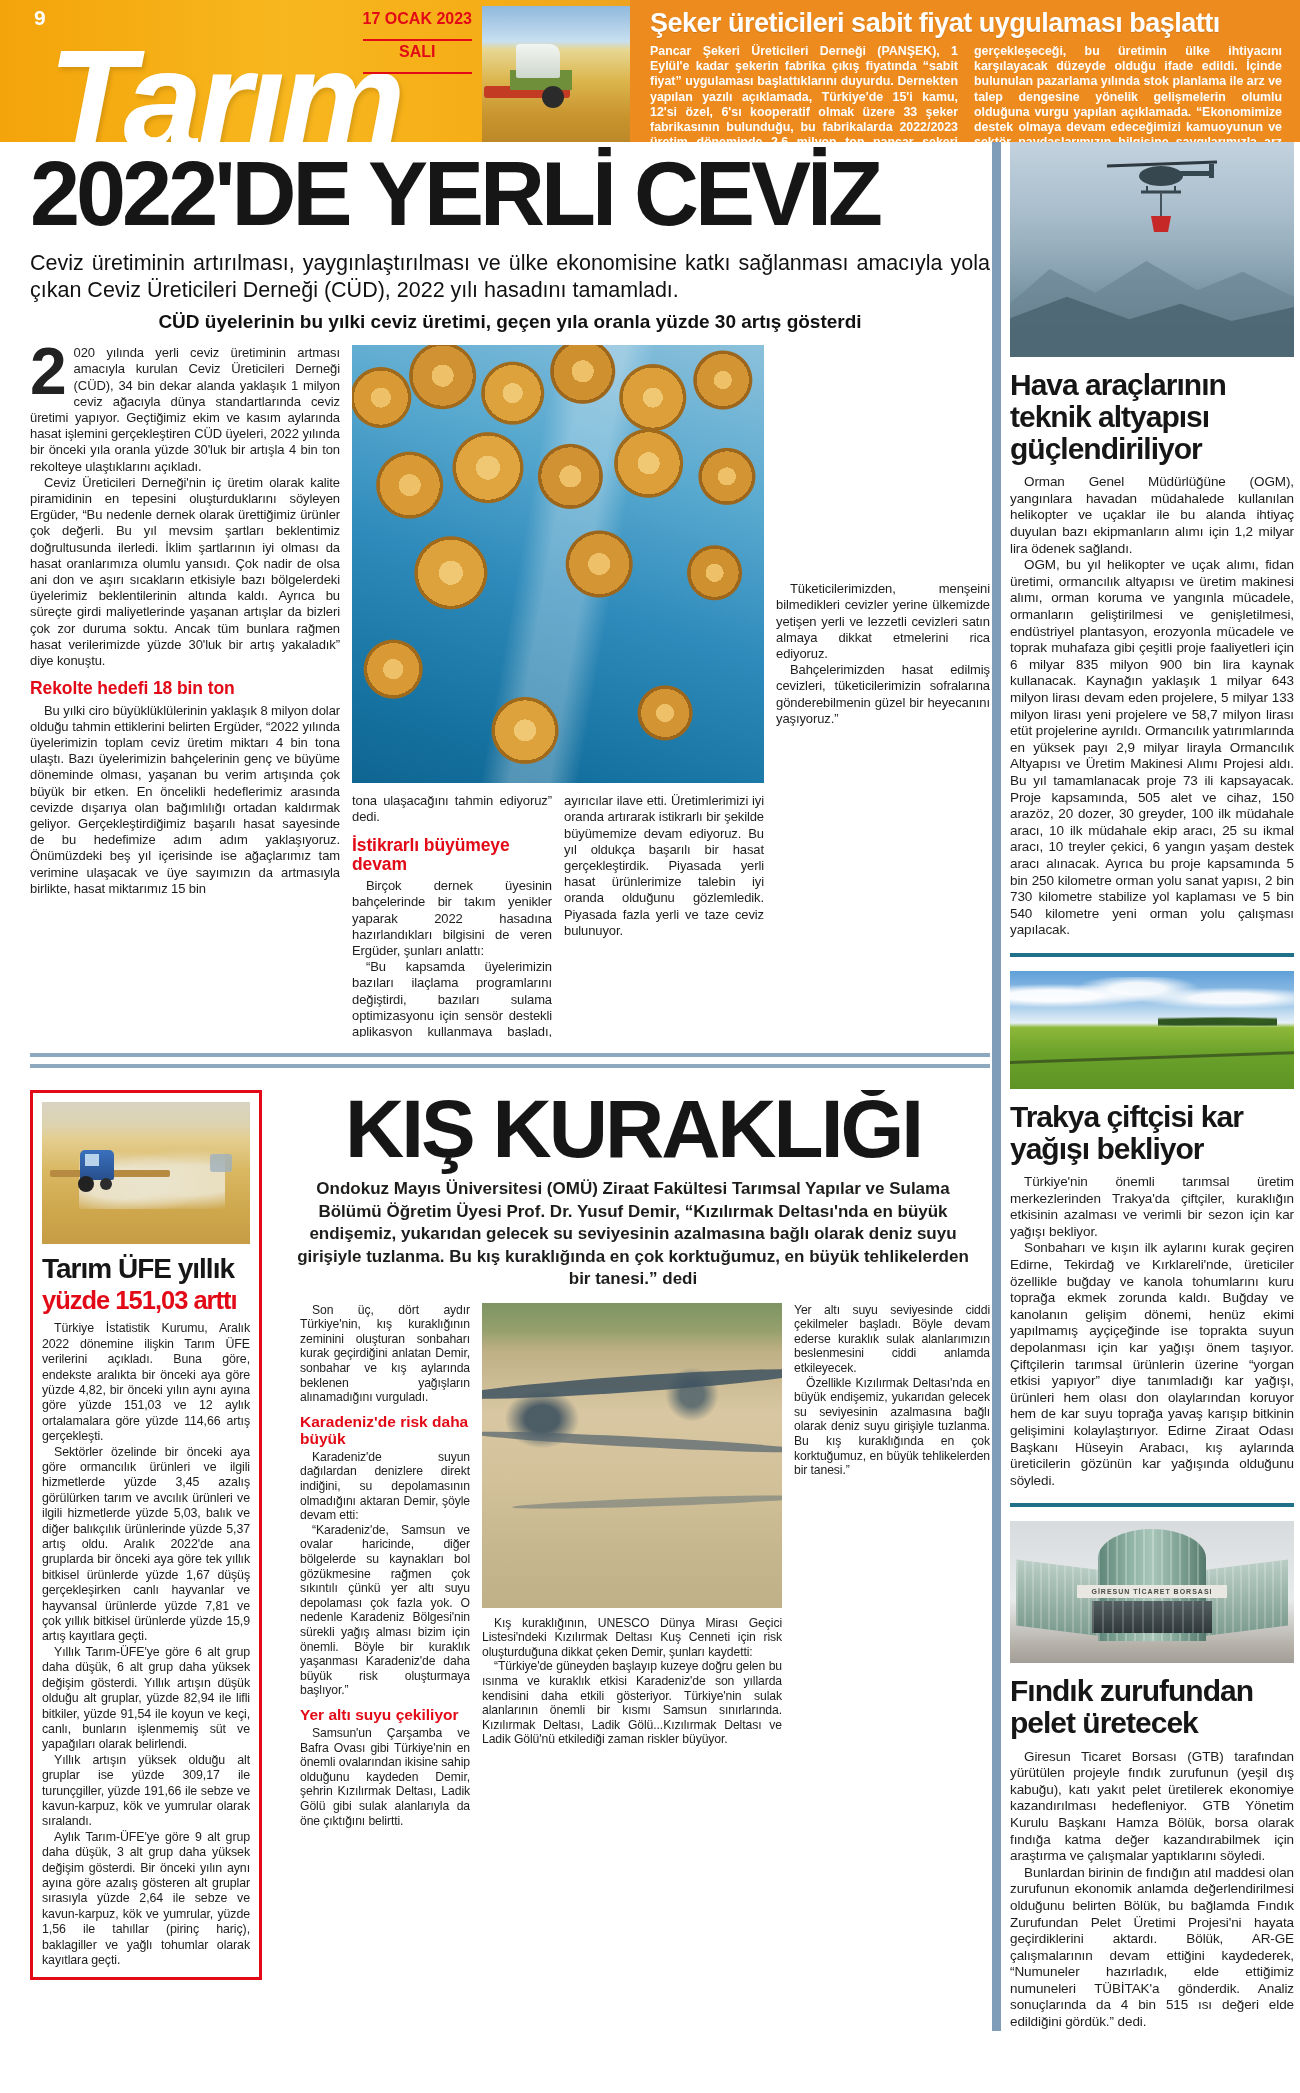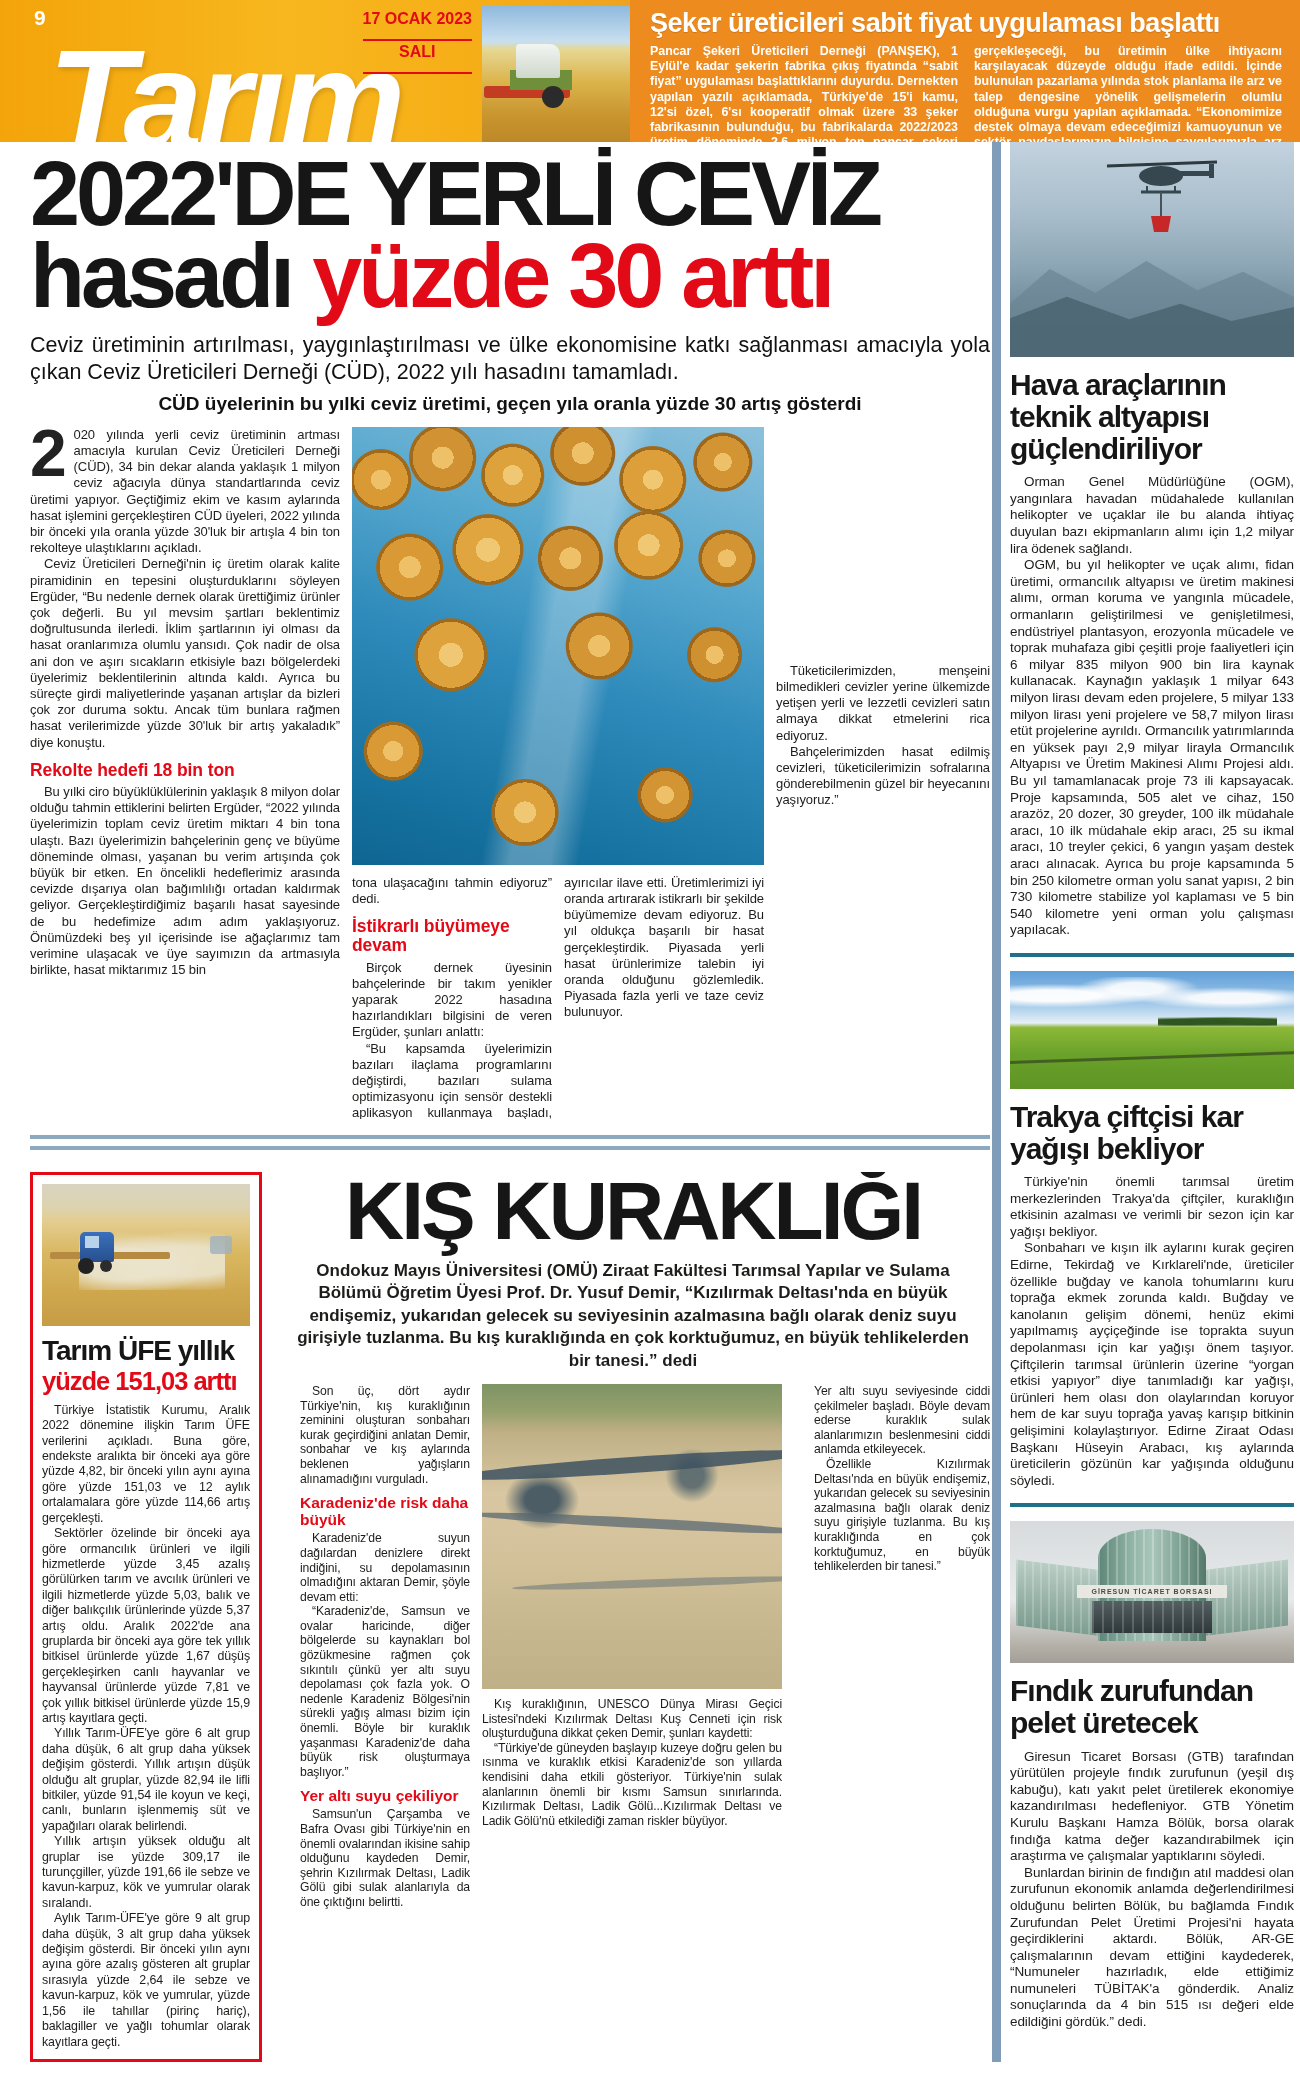--- a/index.html
+++ b/index.html
@@ -94,21 +94,21 @@
   .ufe-h-red { font-size:25.5px; font-weight:800; letter-spacing:-1px; color:#e30a17; line-height:1.05; margin:3px 0 8px; }
   .ufe-box p { font-size:12.4px; line-height:15.4px; text-align:justify; text-indent:12px; letter-spacing:-0.1px; }
 
   .drought { flex:1; overflow:hidden; }
   .dr-h-black { font-size:82px; line-height:.95; font-weight:800; letter-spacing:-3px; color:#161616; text-align:center; white-space:nowrap; }
   .dr-h-red { font-size:74px; line-height:.95; font-weight:800; letter-spacing:-3px; color:#e30a17; text-align:center; white-space:nowrap; margin-top:-2px; }
   .dr-standfirst { font-size:17px; line-height:22.5px; font-weight:bold; text-align:center; margin:10px 8px 12px; }
   .d-cols { display:flex; gap:12px; height:600px; overflow:hidden; }
   .dcolA { width:170px; flex:none;margin-left:24px; }
   .dcolB { width:300px; flex:none; }
-  .dcolC { flex:1;margin-left:20px; }
+  .dcolC { flex:1; }
   .d-cols p { font-size:12.2px; line-height:14.6px; text-align:justify; letter-spacing:-0.1px; }
   .d-cols p.ind { text-indent:12px; }
   .d-cols .red-sub { font-size:15.5px !important; margin:8px 0 3px; }
   .delta-photo { position:relative; width:100%; height:305px; margin-bottom:8px; overflow:hidden;
     background:
       radial-gradient(ellipse at 20% 38%, rgba(62,82,96,.9) 0 5%, rgba(62,82,96,0) 11%),
       radial-gradient(ellipse at 70% 30%, rgba(70,92,104,.8) 0 4%, rgba(70,92,104,0) 9%),
       linear-gradient(180deg,#7e9464 0%,#95a06d 9%,#c0b086 16%,#d8c7a2 36%,#d2c199 58%,#c7b78f 80%,#bfb088 100%); }
   .delta-ch1 { position:absolute; left:-10%; top:24%; width:120%; height:16px; background:#3e5260; border-radius:50%; transform:rotate(-4deg); opacity:.85; }
   .delta-ch2 { position:absolute; left:-5%; top:44%; width:115%; height:10px; background:#51636e; border-radius:50%; transform:rotate(3deg); opacity:.7; }
@@ -182,21 +182,20 @@
         <p>Pancar Şekeri Üreticileri Derneği (PANŞEK), 1 Eylül'e kadar şekerin fabrika çıkış fiyatında “sabit fiyat” uygulaması başlattıklarını duyurdu. Dernekten yapılan yazılı açıklamada, Türkiye'de 15'i kamu, 12'si özel, 6'sı kooperatif olmak üzere 33 şeker fabrikasının bulunduğu, bu fabrikalarda 2022/2023 üretim döneminde 2,6 milyon ton pancar şekeri üretiminin</p>
         <p>gerçekleşeceği, bu üretimin ülke ihtiyacını karşılayacak düzeyde olduğu ifade edildi. İçinde bulunulan pazarlama yılında stok planlama ile arz ve talep dengesine yönelik gelişmelerin olumlu olduğuna vurgu yapılan açıklamada. “Ekonomimize destek olmaya devam edeceğimizi kamuoyunun ve sektör paydaşlarımızın bilgisine saygılarımızla arz ederiz” denildi.</p>
       </div>
     </div>
   </header>
 
   <div class="content-row">
 
     <div class="main-col">
       <h1 class="head-black">2022'DE YERLİ CEVİZ</h1>
-      <h1 class="head-mix"><span class="hm-black">hasadı </span><span class="hm-red">yüzde 30 arttı</span></h1>
       <p class="standfirst">Ceviz üretiminin artırılması, yaygınlaştırılması ve ülke ekonomisine katkı sağlanması amacıyla yola çıkan Ceviz Üreticileri Derneği (CÜD), 2022 yılı hasadını tamamladı.</p>
       <p class="deck">CÜD üyelerinin bu yılki ceviz üretimi, geçen yıla oranla yüzde 30 artış gösterdi</p>
 
       <div class="main-body bodytext">
         <div class="mcol1">
           <p><span class="dropcap">2</span><span>020 yılında yerli ceviz üretiminin artması amacıyla kurulan Ceviz Üreticileri Derneği (CÜD), 34 bin dekar alanda yaklaşık 1 milyon ceviz ağacıyla dünya standartlarında ceviz üretimi yapıyor. Geçtiğimiz ekim ve kasım aylarında hasat işlemini gerçekleştiren CÜD üyeleri, 2022 yılında bir önceki yıla oranla yüzde 30'luk bir artışla 4 bin ton rekolteye ulaştıklarını açıkladı.</span></p>
           <p class="ind">Ceviz Üreticileri Derneği'nin iç üretim olarak kalite piramidinin en tepesini oluşturduklarını söyleyen Ergüder, “Bu nedenle dernek olarak ürettiğimiz ürünler çok değerli. Bu yıl mevsim şartları beklentimiz doğrultusunda ilerledi. İklim şartlarının iyi olması da hasat oranlarımıza olumlu yansıdı. Çok nadir de olsa ani don ve aşırı sıcakların etkisiyle bazı bölgelerdeki üyelerimiz beklentilerinin altında kaldı. Ayrıca bu süreçte girdi maliyetlerinde yaşanan artışlar da bizleri çok zor duruma soktu. Ancak tüm bunlara rağmen hasat verilerimizde yüzde 30'luk bir artış yakaladık” diye konuştu.</p>
           <h3 class="red-sub">Rekolte hedefi 18 bin ton</h3>
           <p class="ind">Bu yılki ciro büyüklüklülerinin yaklaşık 8 milyon dolar olduğu tahmin ettiklerini belirten Ergüder, “2022 yılında üyelerimizin toplam ceviz üretim miktarı 4 bin tona ulaştı. Bazı üyelerimizin bahçelerinin genç ve büyüme döneminde olması, yaşanan bu verim artışında çok büyük bir etken. En öncelikli hedeflerimiz arasında cevizde dışarıya olan bağımlılığı ortadan kaldırmak geliyor. Gerçekleştirdiğimiz başarılı hasat sayesinde de bu hedefimize adım adım yaklaşıyoruz. Önümüzdeki beş yıl içerisinde ise ağaçlarımız tam verimine ulaşacak ve üye sayımızın da artmasıyla birlikte, hasat miktarımız 15 bin</p>
         </div>

